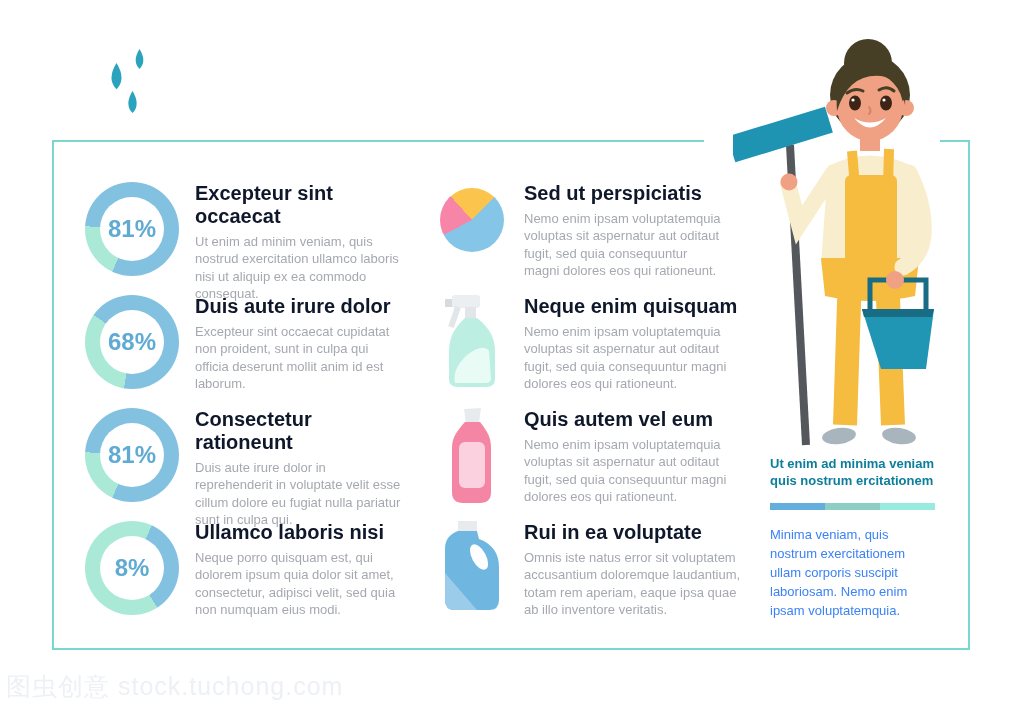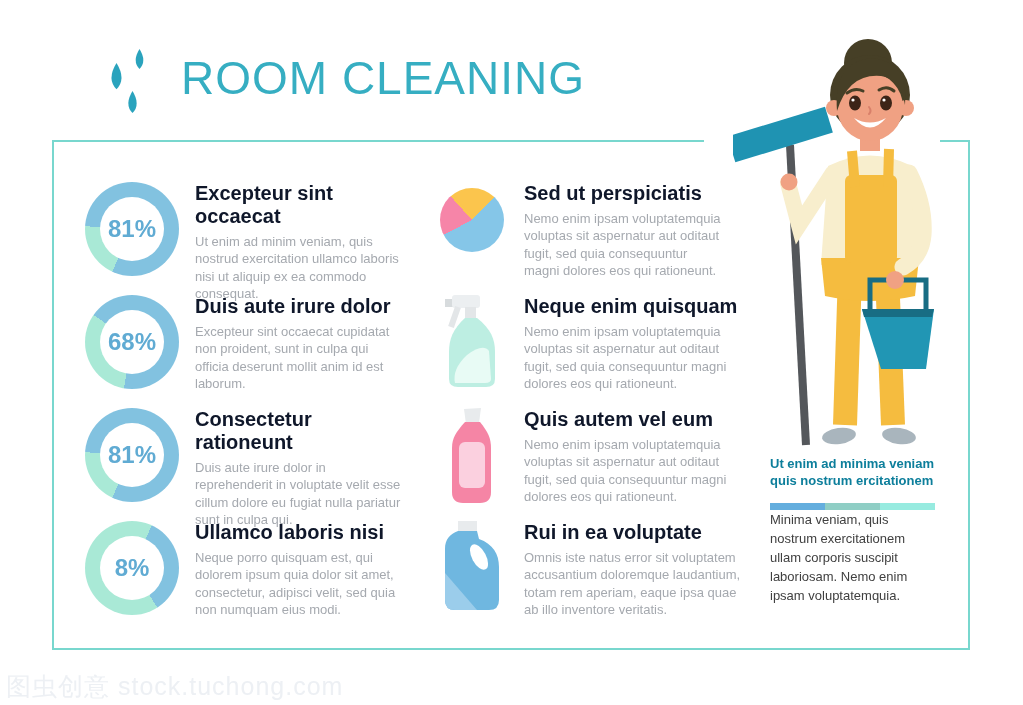--- a/index.html
+++ b/index.html
@@ -33,42 +33,41 @@
 
   h3.heading { font-size:20px; font-weight:bold; color:#0f172a; margin:0 0 5px 0; line-height:1.15; }
   p.body { font-size:13px; color:#a5a9af; line-height:1.33; white-space:pre-line; }
 
   
   #aside { position:absolute; left:770px; top:456px; width:200px; }
   #aside-heading { font-size:13px; font-weight:bold; color:#0c7e9b; line-height:1.3;
                    white-space:pre-line; }
   #aside-bar { margin-top:13px; width:165px; height:7px; display:flex; }
   #aside-bar span { flex:1; }
-  #aside-body { font-size:13px; color:#404040; line-height:1.47; white-space:pre-line; }
+  #aside-body { margin-top:15px; font-size:13px; color:#3b82f6; line-height:1.47; white-space:pre-line; }
 
   
   #woman { position:absolute; left:733px; top:33px; }
 
   
   #watermark { position:absolute; left:6px; top:670px; font-size:25px; letter-spacing:1px;
                color:#edf0f4; }
 </style>
 </head>
 <body>
 
 <div id="stage">
 
   <svg id="drops" width="70" height="72" viewBox="0 0 70 72">
     <g fill="#2aa3bd">
       <path transform="translate(32,2) scale(0.95)" d="M10 0 Q18 13 10 21 Q2 13 10 0 Z"></path>
       <path transform="translate(6,16) scale(1.25)" d="M10 0 Q18 13 10 21 Q2 13 10 0 Z"></path>
       <path transform="translate(24,44) scale(1.05)" d="M10 0 Q18 13 10 21 Q2 13 10 0 Z"></path>
     </g>
   </svg>
-  <div id="title">ROOM CLEANING</div>
 
   <div id="frame"></div>
   <div id="frame-gap"></div>
 
   <div id="stats-col" class="col">
 
     <div class="block">
       <div class="donut" style="background: conic-gradient(rgb(130, 194, 224) 0deg, rgb(130, 194, 224) 205deg, rgb(169, 233, 214) 205deg, rgb(169, 233, 214) 273.4deg, rgb(130, 194, 224) 273.4deg, rgb(130, 194, 224) 360deg);">
         <span class="pct">81%</span>
       </div>

